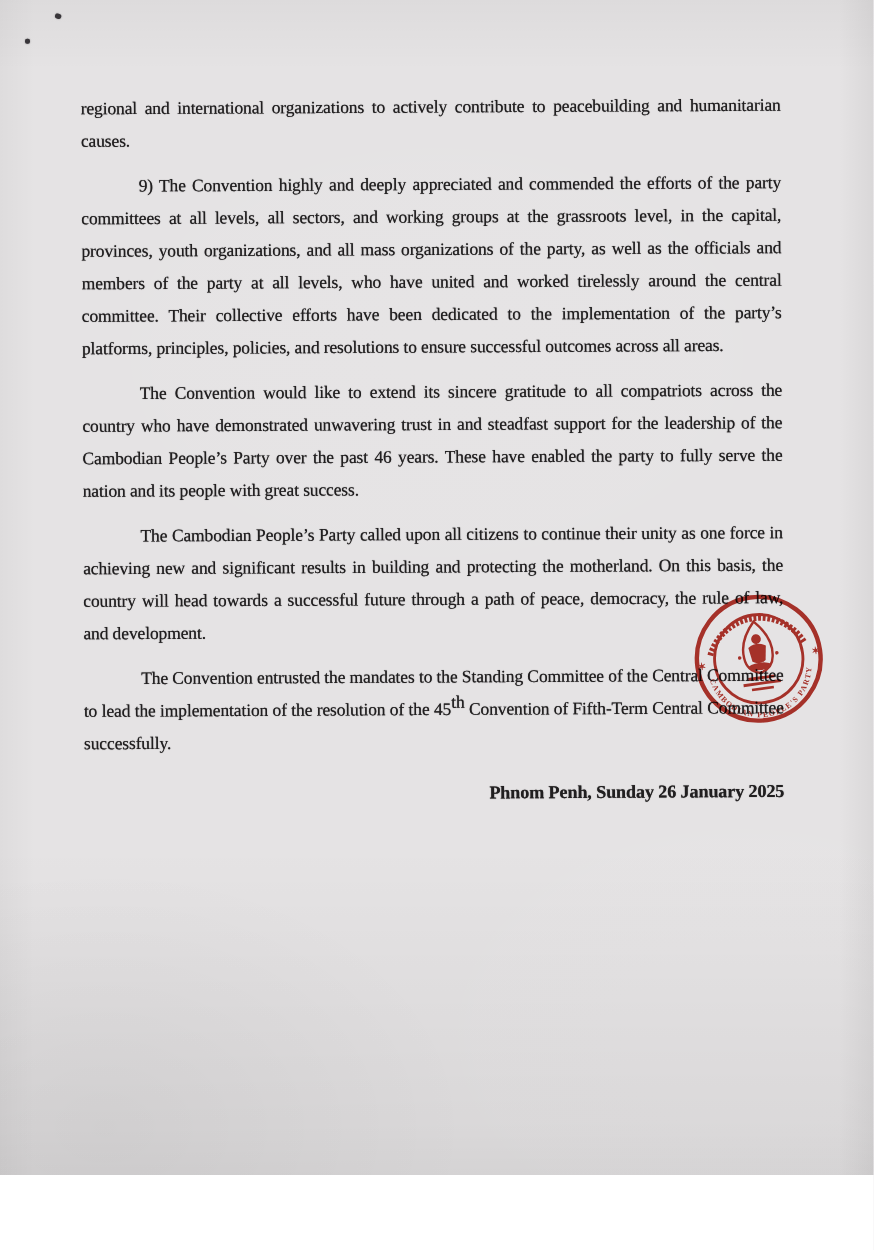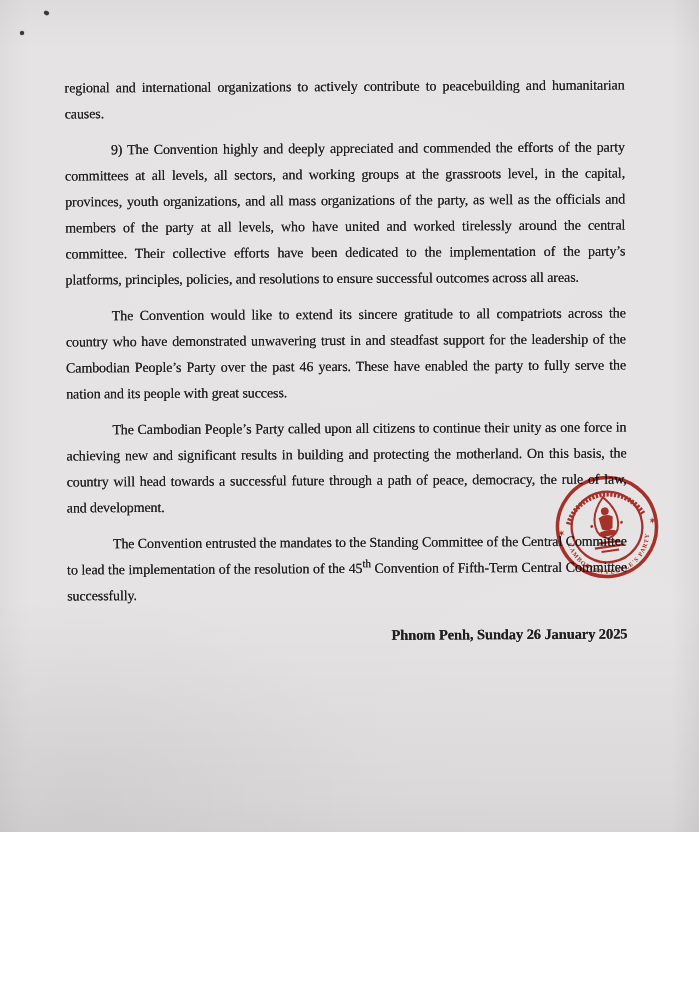--- a/index.html
+++ b/index.html
@@ -1,18 +1,18 @@
 <!DOCTYPE html>
 <html><head>
 <meta charset="utf-8">
 <style>
   html,body{margin:0;padding:0;}
   .page{
     position:relative;
-    width:699px;height:832px;
+    width:699px;height:940px;
     overflow:hidden;
     background-color:#e5e3e4;
     background-image:
       linear-gradient(180deg, rgba(0,0,0,0.035) 0%, rgba(0,0,0,0) 6%, rgba(0,0,0,0) 72%, rgba(0,0,0,0.05) 96%, rgba(0,0,0,0.07) 100%),
       linear-gradient(90deg, rgba(0,0,0,0.03) 0%, rgba(0,0,0,0) 4%, rgba(0,0,0,0) 96%, rgba(0,0,0,0.05) 100%),
       radial-gradient(420px 300px at 12% 96%, rgba(0,0,0,0.045), rgba(0,0,0,0) 70%),
       radial-gradient(500px 360px at 85% 88%, rgba(255,255,255,0.05), rgba(0,0,0,0) 70%),
       radial-gradient(600px 400px at 50% 30%, rgba(255,255,255,0.04), rgba(0,0,0,0) 75%);
     font-family:"Liberation Serif","DejaVu Serif",serif;
   }
@@ -22,21 +22,21 @@
     transform:rotate(-0.3deg);
     color:#211f20;
     font-size:14px;
     line-height:26px;
     text-align:justify;
     letter-spacing:-0.1px;
     text-shadow:0 0 0.6px rgba(25,23,24,0.85);
   }
   .para{margin:0 0 10px 0;text-indent:46px;}
   .para.no-indent{text-indent:0;}
-  .para sup{font-size:11px;line-height:0;}
+  .para sup{font-size:14px;line-height:0;}
   .dateline{
     margin:14px 0 0 0;
     text-align:right;
     font-weight:bold;
     font-size:14.5px;
   }
   .ink-speck{
     position:absolute;
     background:#39363a;
     border-radius:45%;

